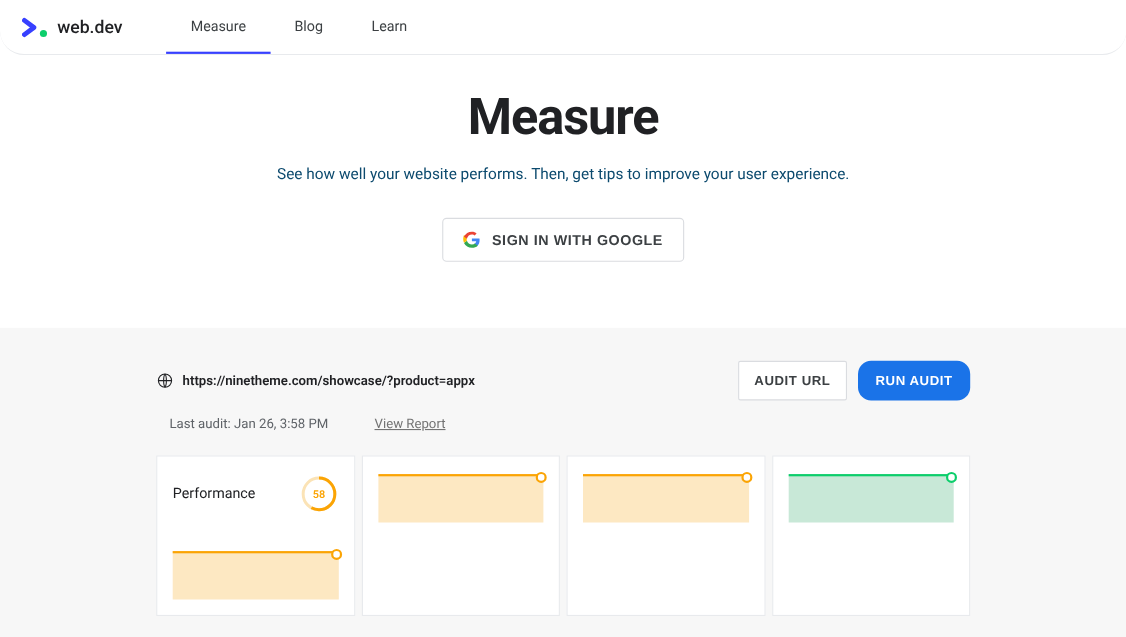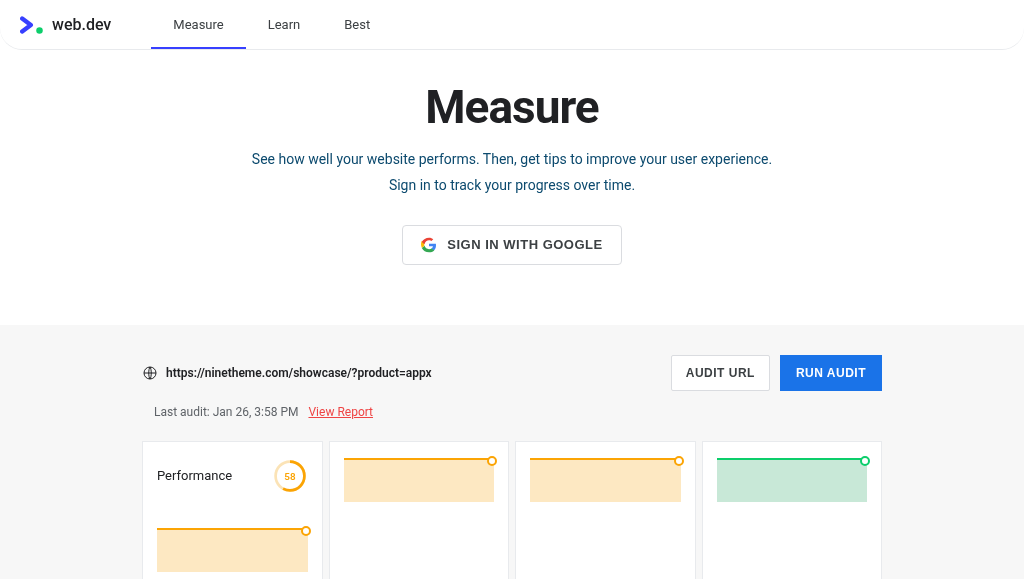--- a/index.html
+++ b/index.html
@@ -14,23 +14,23 @@
 .hero h1 { font-size: 46px; font-weight: 700; letter-spacing: -1px; margin-bottom: 14px; }
 .hero p { font-size: 14px; color: #0c4a6e; line-height: 1.6; margin-bottom: 4px; }
 .signin-btn-wrap { margin-top: 28px; }
 .signin-btn { display: inline-flex; align-items: center; gap: 10px; padding: 11px 18px; border: 1px solid #dadce0; border-radius: 4px; font-size: 13px; font-weight: 600; letter-spacing: 0.5px; color: #3c4043; background: #fff; cursor: pointer; }
 .results { background: #f7f7f7; padding: 30px 0 60px; }
 .results-inner { max-width: 740px; margin: 0 auto; }
 .url-row { display: flex; align-items: center; justify-content: space-between; margin-bottom: 14px; }
 .url-left { display: flex; align-items: center; gap: 8px; font-size: 12px; font-weight: 600; }
 .url-buttons { display: flex; gap: 10px; }
 .btn-switch { padding: 10px 14px; border: 1px solid #dadce0; background: #fff; font-size: 12px; font-weight: 600; letter-spacing: 0.5px; color: #3c4043; cursor: pointer; border-radius: 2px; }
-.btn-run { padding: 10px 16px; border: none; background: #1a73e8; color: #fff; font-size: 12px; font-weight: 600; letter-spacing: 0.5px; cursor: pointer; border-radius: 0; }
-.audit-meta { display: flex; align-items: center; gap: 10px; font-size: 12px; color: #5f6368; margin: 0 0 22px 12px; }
-.view-report { color: #ef4444; text-decoration: underline; cursor: pointer; }
+.btn-run { padding: 10px 16px; border: none; background: #1a73e8; color: #fff; font-size: 12px; font-weight: 600; letter-spacing: 0.5px; cursor: pointer; border-radius: 12px; }
+.audit-meta { display: flex; align-items: center; gap: 42px; font-size: 12px; color: #5f6368; margin: 0 0 22px 12px; }
+.view-report { color: #737373; text-decoration: underline; cursor: pointer; }
 .cards { display: flex; gap: 6px; }
 .card { flex: 1; background: #fff; border: 1px solid #e8eaed; padding: 16px 14px 14px; position: relative; }
 .card-head { display: flex; justify-content: space-between; align-items: center; margin-bottom: 34px; }
 .card-title { font-size: 13px; font-weight: 400; }
 .gauge { width: 36px; height: 36px; }
 .gauge-text { font-size: 11px; font-weight: 600; }
 .spark { height: 44px; width: 100%; position: relative; border-top: 2px solid; }
 .spark.orange { border-color: #fba404; background: #fde8c2; }
 .spark.green { border-color: #0cce6b; background: #c8e8d7; }
 .spark::after { content: ""; position: absolute; right: -3px; top: -4px; width: 6px; height: 6px; border-radius: 50%; background: inherit; border: 2px solid; }
@@ -44,29 +44,28 @@
 <div class="header">
   <div class="logo-wrap">
     <svg width="26" height="22" viewBox="0 0 24 20">
       <path d="M2 4 L10 10 L2 16" stroke="#3740ff" stroke-width="4" stroke-linecap="round" stroke-linejoin="round" fill="none"></path>
       <circle cx="18" cy="15" r="3" fill="#0cce6b"></circle>
     </svg>
     <span class="logo-text">web.dev</span>
   </div>
   <nav class="nav">
     <a class="nav-item active">Measure</a>
+    <a class="nav-item">Blog</a>
     <a class="nav-item">Learn</a>
-    <a class="nav-item">Best</a>
   </nav>
 </div>
 
 <div class="hero">
   <h1>Measure</h1>
   <p>See how well your website performs. Then, get tips to improve your user experience.</p>
-  <p>Sign in to track your progress over time.</p>
   <div class="signin-btn-wrap">
     <button class="signin-btn">
       <svg width="16" height="16" viewBox="0 0 48 48">
         <path fill="#4285F4" d="M45 24.5c0-1.6-.1-2.7-.4-4H24v7.3h11.8c-.2 2-1.5 5-5 7l7.7 6C43 37 45 31.3 45 24.5z"></path>
         <path fill="#34A853" d="M24 46c6.5 0 12-2.1 16-5.8l-7.7-6c-2 1.4-5 2.4-8.3 2.4-6.3 0-11.7-4.2-13.6-10l-8 6.2C6.4 40.6 14.6 46 24 46z"></path>
         <path fill="#FBBC05" d="M10.4 26.6c-.5-1.4-.8-3-.8-4.6s.3-3.2.8-4.6l-8-6.2C.9 14.8 0 18.3 0 22s.9 7.2 2.4 10.2l8-5.6z"></path>
         <path fill="#EA4335" d="M24 9.5c3.5 0 6 1.5 7.4 2.8l5.4-5.3C33.9 3.5 29.5 2 24 2 14.6 2 6.4 7.4 2.4 15.2l8 6.2C12.3 13.7 17.7 9.5 24 9.5z"></path>
       </svg>
       <span>SIGN IN WITH GOOGLE</span>
     </button>

